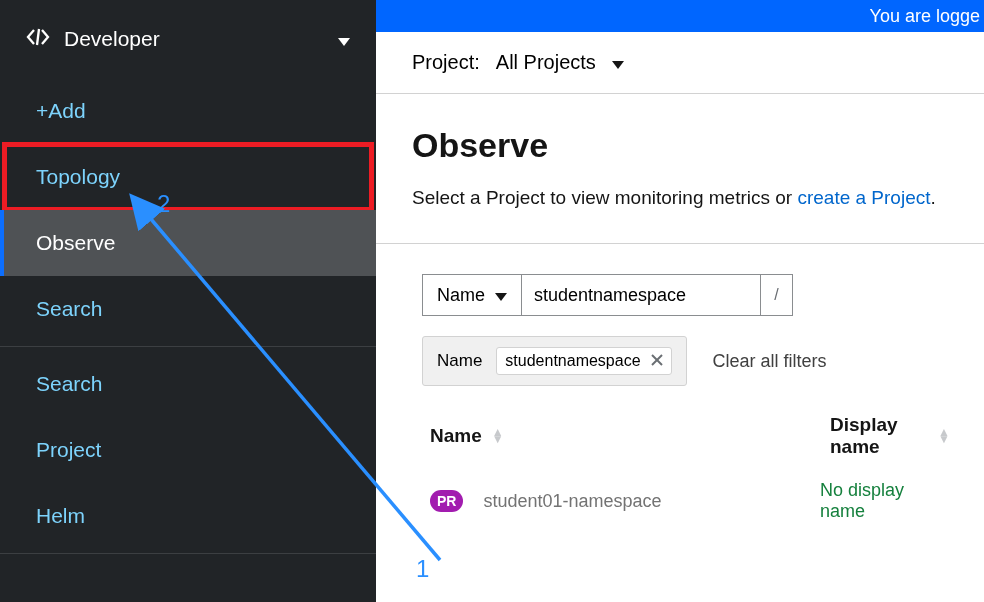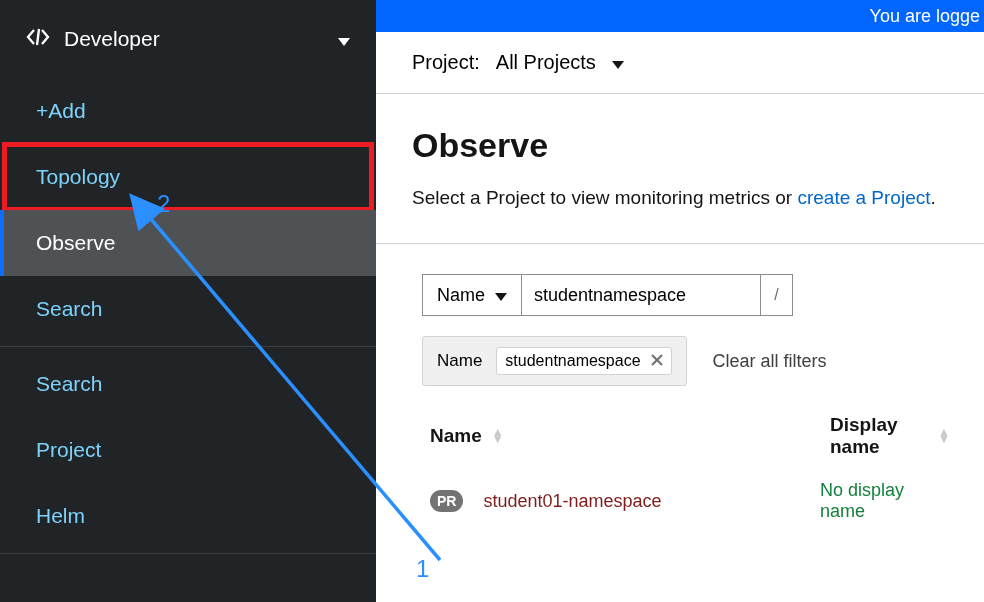--- a/index.html
+++ b/index.html
@@ -167,29 +167,29 @@
     .col-disp { flex: 1; display:flex; align-items:center; gap:10px; }
     .sort-arrows { color: #c7c9cc; font-size: 12px; letter-spacing:-2px; display:inline-flex; flex-direction:column; line-height:7px;}
 
     .table-row {
       display: flex;
       padding: 12px 36px 12px 54px;
       align-items: center;
       font-size: 18px;
     }
     .badge {
-      background: #737373;
+      background: #a21caf;
       color: #fff;
       border-radius: 14px;
       font-size: 14px;
       font-weight: 600;
       padding: 3px 7px;
       margin-right: 10px;
     }
-    .res-link { color: #7f1d1d; cursor: pointer; text-align: center; }
+    .res-link { color: #737373; cursor: pointer; text-align: center; }
     .muted { color: #15803d; }
 
     .annot {
       position: absolute;
       color: #2a8fff;
       font-size: 24px;
       font-weight: 500;
       pointer-events: none;
     }
 

